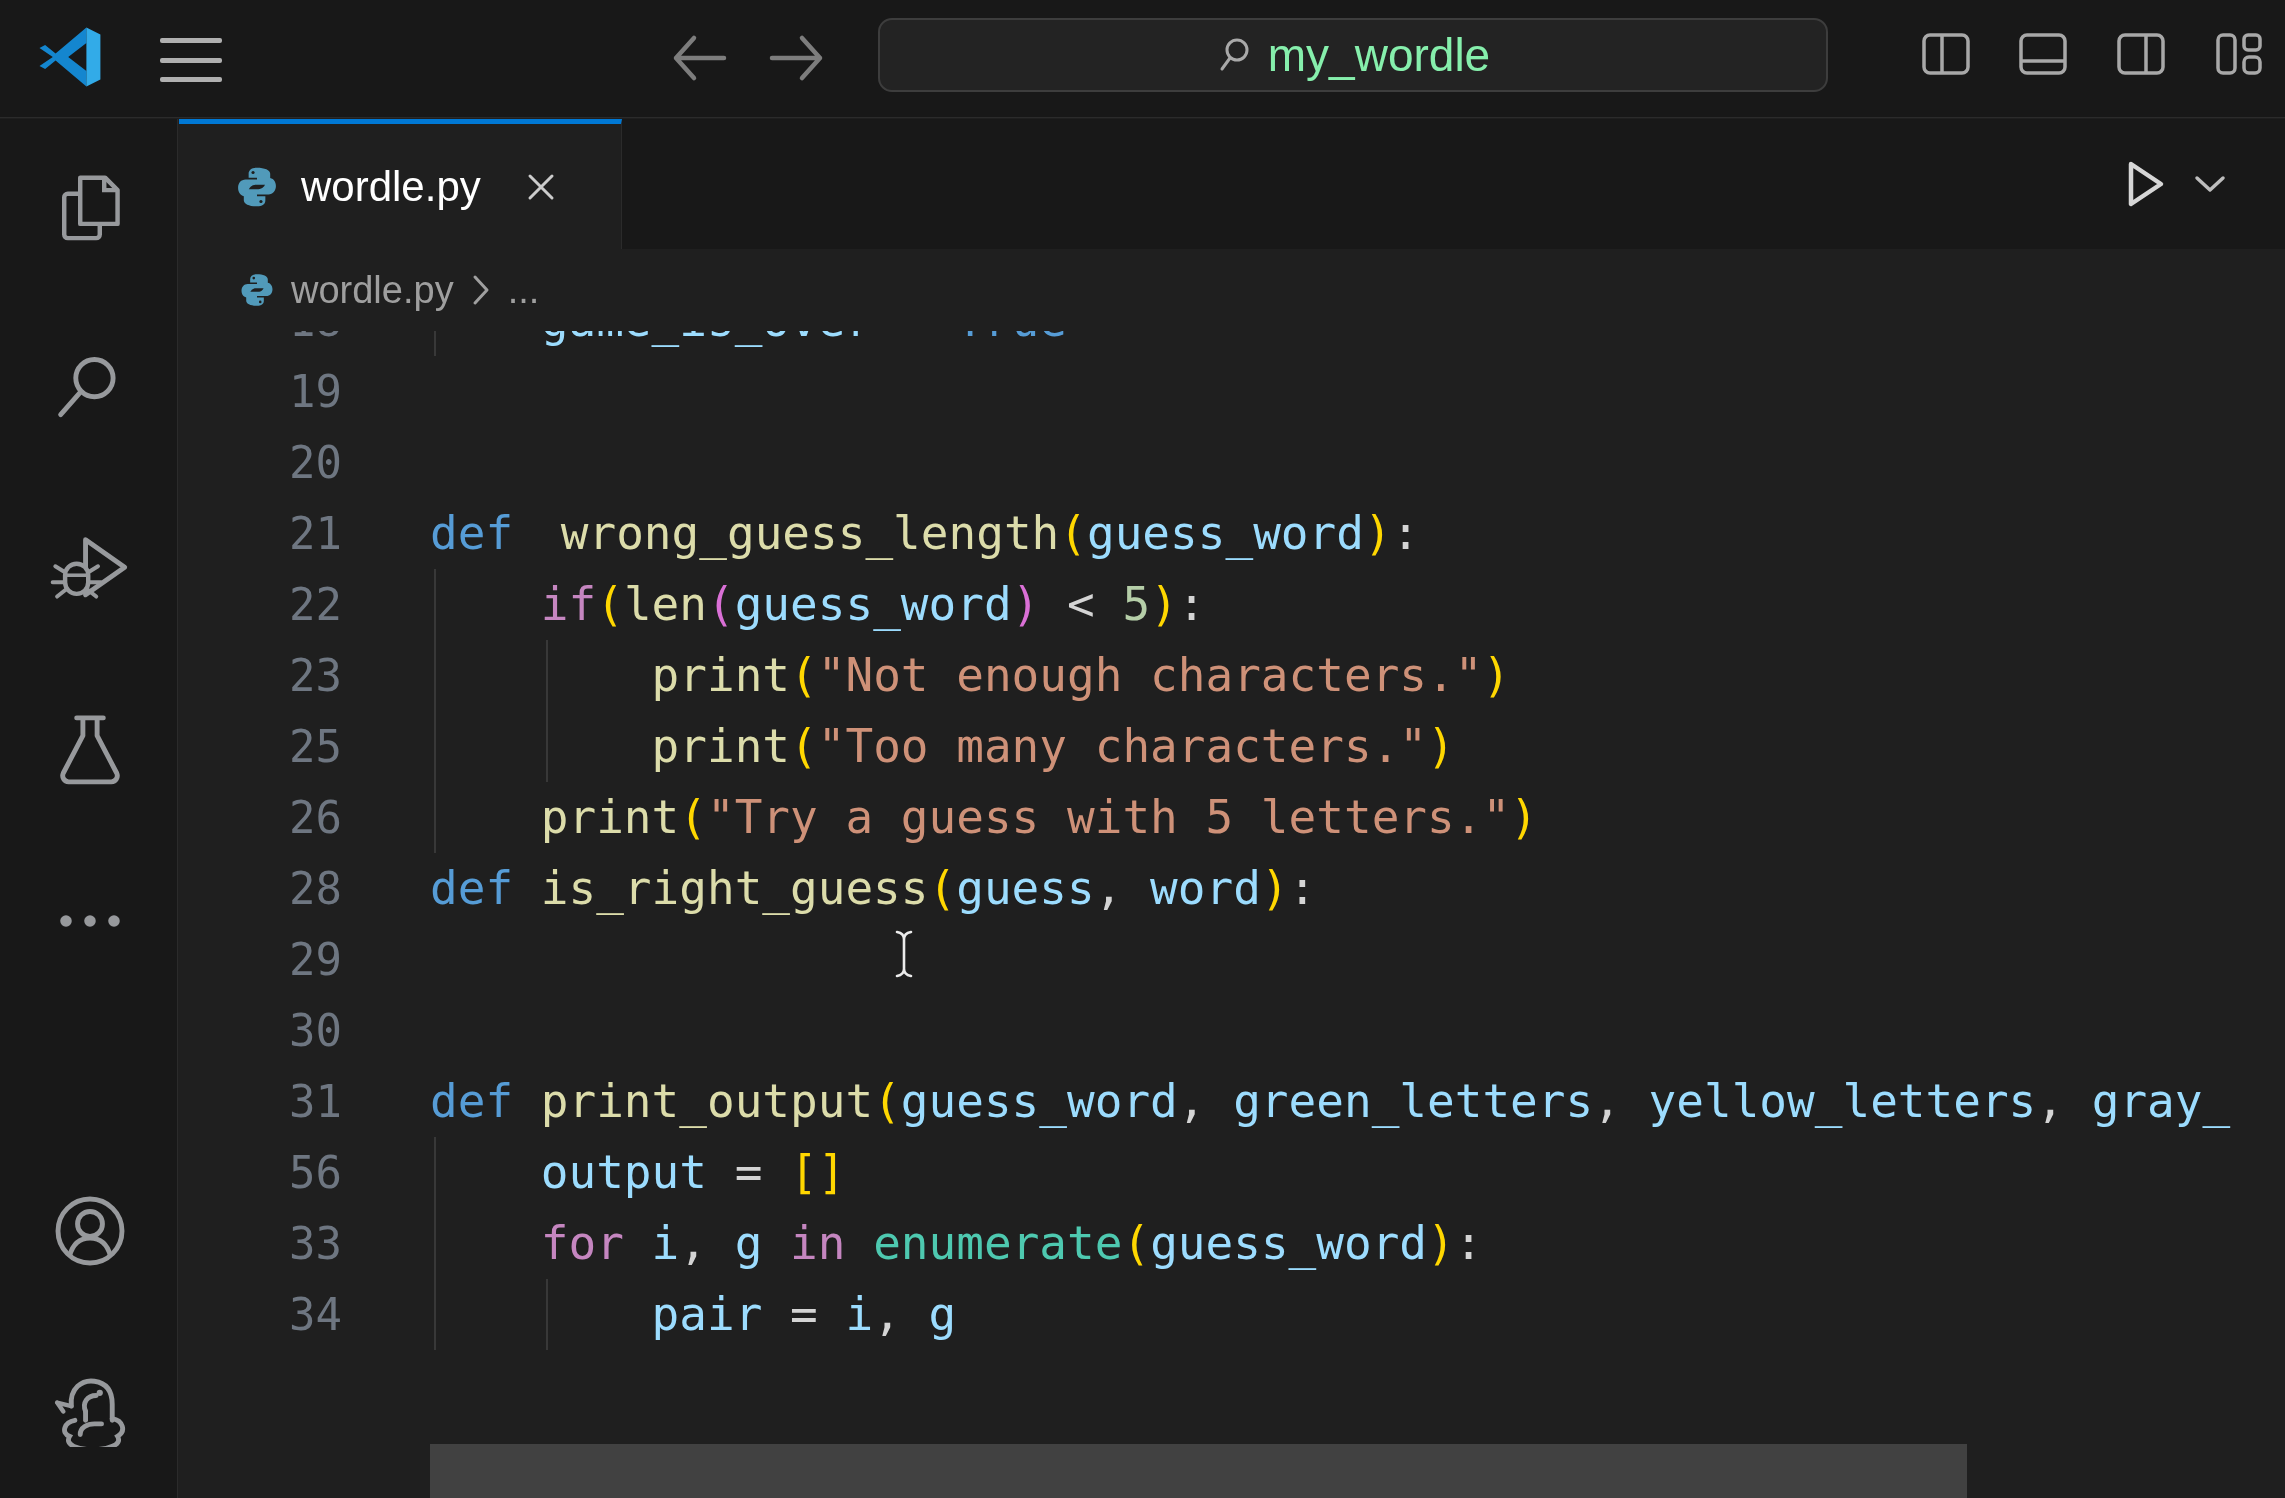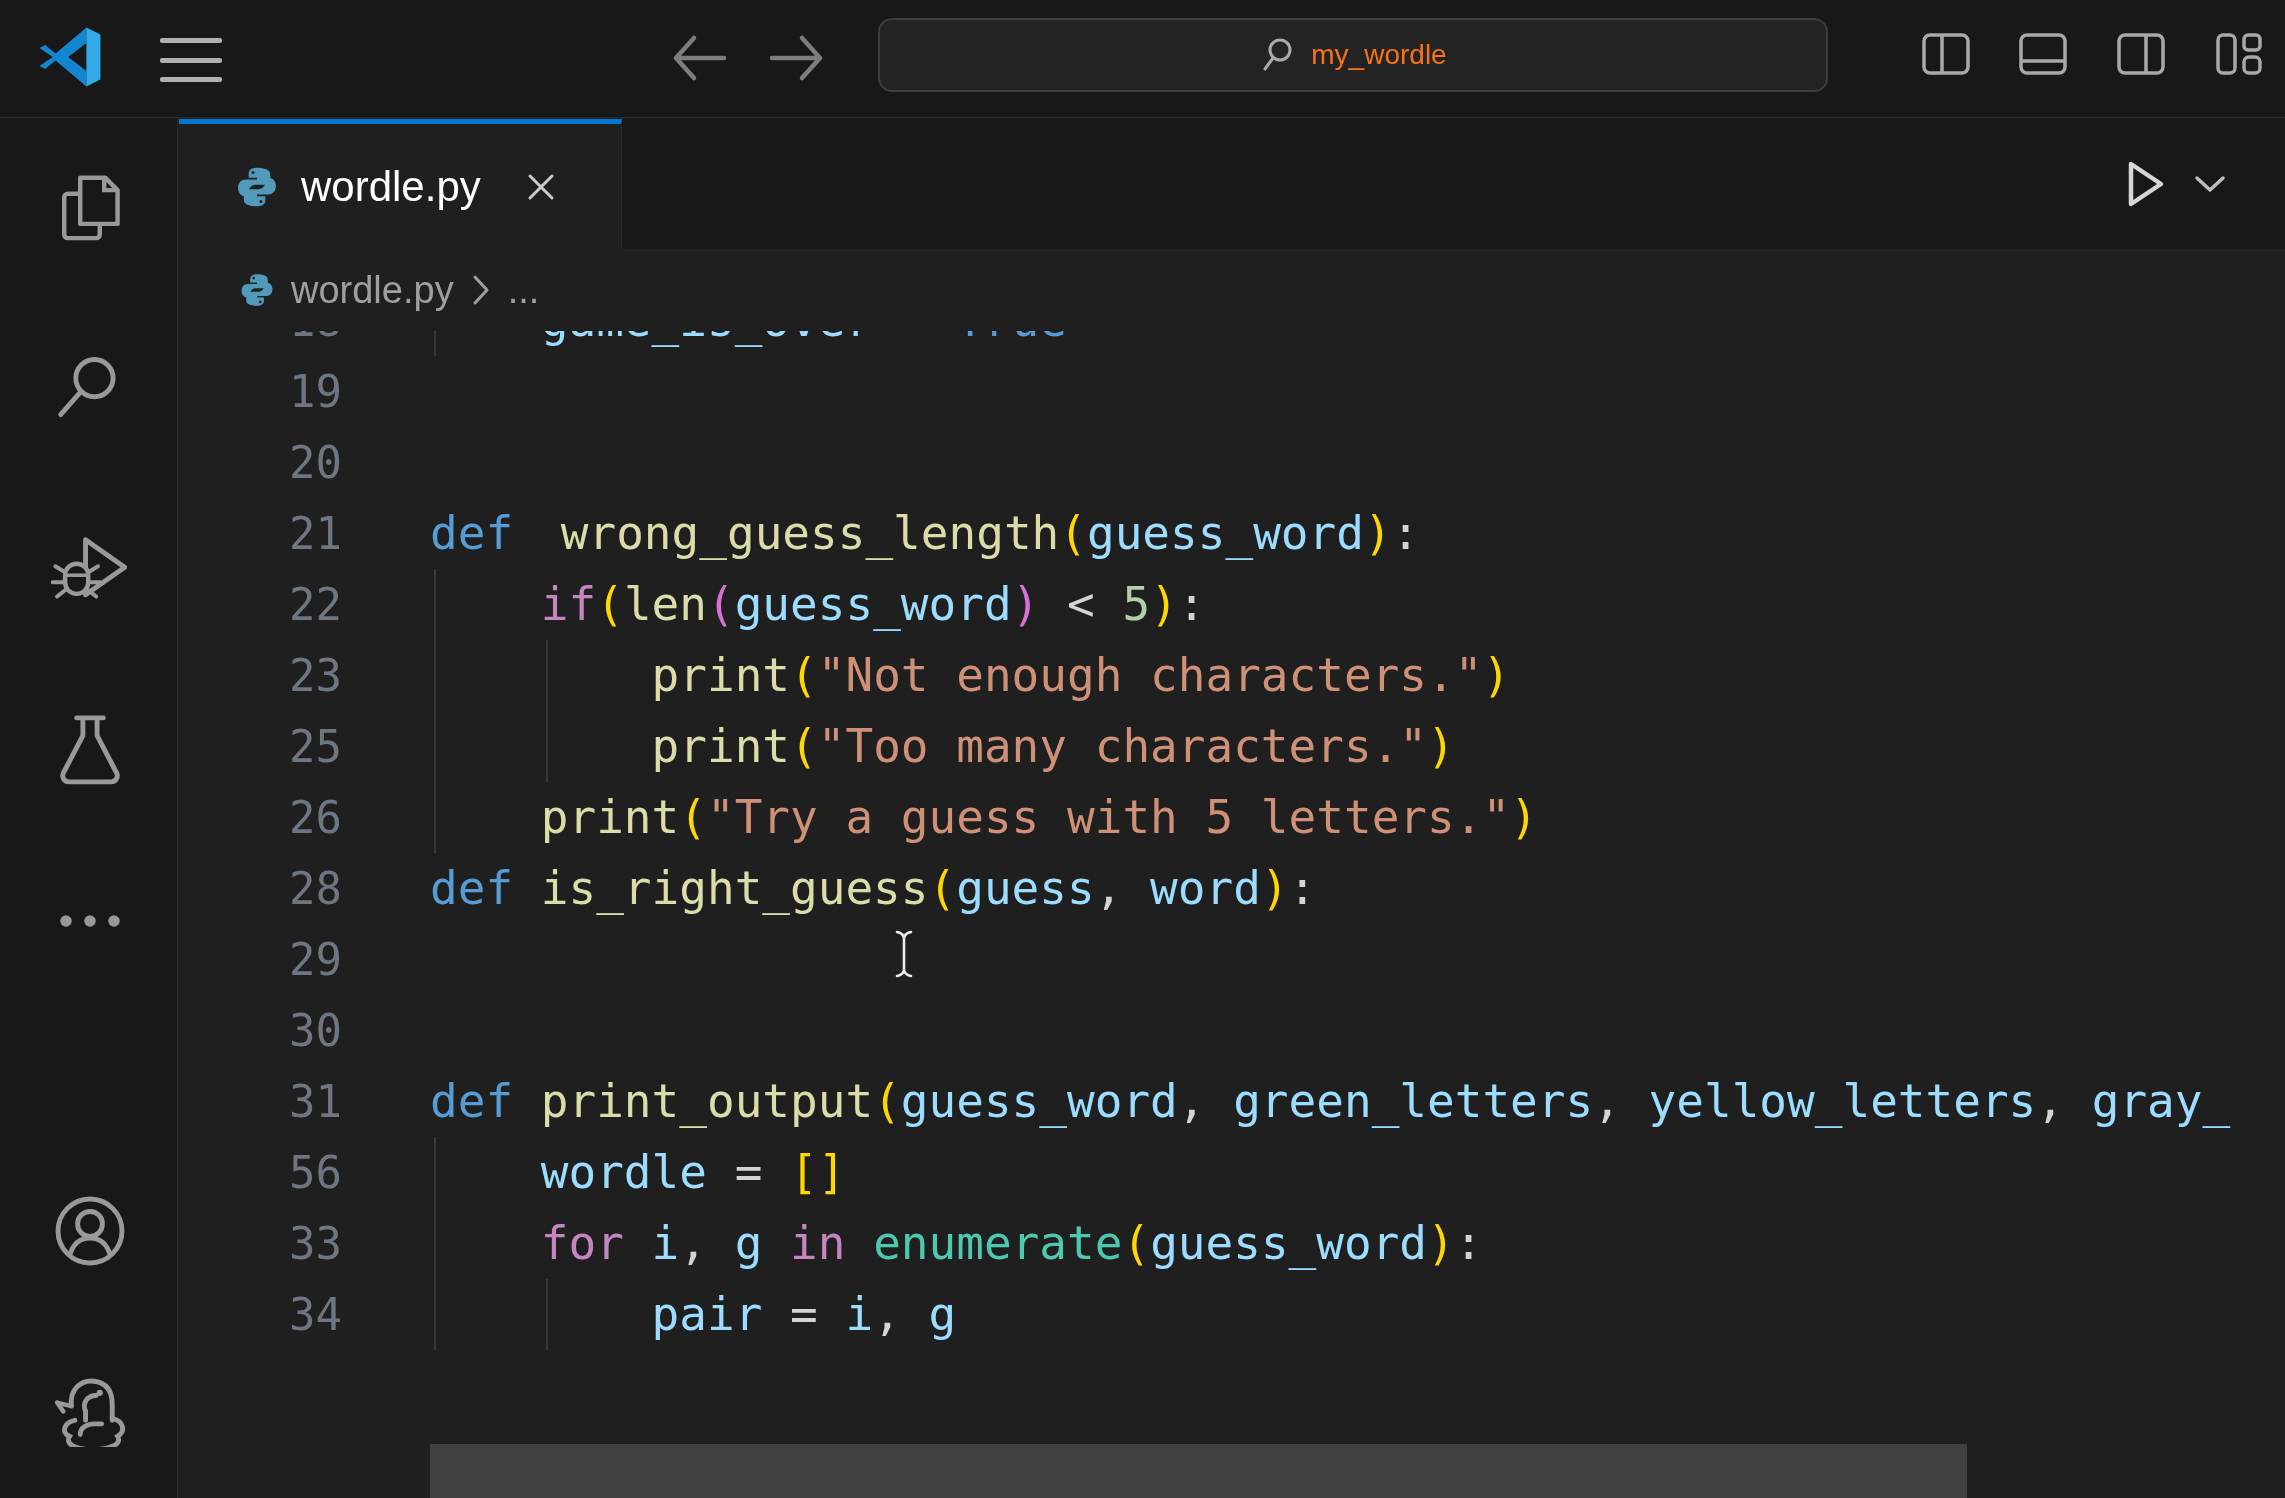--- a/index.html
+++ b/index.html
@@ -18,21 +18,21 @@
   .menu-btn { position:absolute; left:160px; top:38px; width:62px; height:44px; display:flex; flex-direction:column; justify-content:space-between; cursor:pointer; }
   .menu-btn span { display:block; height:5px; background:#b0b0b0; border-radius:2px; }
   .nav-arrow { position:absolute; top:28px; width:64px; height:60px; }
   .nav-back { left:668px; }
   .nav-fwd  { left:764px; }
   .searchbox {
     position:absolute; left:878px; top:18px; width:950px; height:74px;
     border:2px solid #3d3d3d; border-radius:14px; background:#232323;
     display:flex; align-items:center; justify-content:center; gap:14px; cursor:text;
   }
-  .searchbox .search-text { font-size:28px; color:#f97316; }
+  .searchbox .search-text { font-size:46px; color:#86efac; }
   .layout-btn { position:absolute; top:26px; width:52px; height:54px; cursor:pointer; }
   
   .activitybar {
     position:absolute; left:0; top:119px; width:178px; height:1379px;
     background:var(--chrome_bg,#181818); border-right:1px solid var(--border,#2B2B2B);
   }
   .act-item { position:absolute; left:50px; width:80px; height:80px; cursor:pointer; }
   
   .tabstrip { position:absolute; left:179px; top:119px; width:2106px; height:130px; background:var(--chrome_bg,#181818); }
   .tab {
@@ -253,21 +253,21 @@
         <div class="line">
           <div class="ln">30</div>
           <div class="codeline"></div>
         </div>
         <div class="line">
           <div class="ln">31</div>
           <div class="codeline"><span style="color: rgb(86, 156, 214);">def </span><span style="color: rgb(220, 220, 170);">print_output</span><span style="color: rgb(255, 215, 0);">(</span><span style="color: rgb(156, 220, 254);">guess_word</span><span style="color: rgb(212, 212, 212);">, </span><span style="color: rgb(156, 220, 254);">green_letters</span><span style="color: rgb(212, 212, 212);">, </span><span style="color: rgb(156, 220, 254);">yellow_letters</span><span style="color: rgb(212, 212, 212);">, </span><span style="color: rgb(156, 220, 254);">gray_</span></div>
         </div>
         <div class="line">
           <div class="ln">56</div>
-          <div class="codeline"><span class="guide" style="left: 4px;"></span><span style="color: rgb(212, 212, 212);">    </span><span style="color: rgb(156, 220, 254);">wordle</span><span style="color: rgb(212, 212, 212);"> = </span><span style="color: rgb(255, 215, 0);">[]</span></div>
+          <div class="codeline"><span class="guide" style="left: 4px;"></span><span style="color: rgb(212, 212, 212);">    </span><span style="color: rgb(156, 220, 254);">output</span><span style="color: rgb(212, 212, 212);"> = </span><span style="color: rgb(255, 215, 0);">[]</span></div>
         </div>
         <div class="line">
           <div class="ln">33</div>
           <div class="codeline"><span class="guide" style="left: 4px;"></span><span style="color: rgb(212, 212, 212);">    </span><span style="color: rgb(197, 134, 192);">for</span><span style="color: rgb(212, 212, 212);"> </span><span style="color: rgb(156, 220, 254);">i</span><span style="color: rgb(212, 212, 212);">, </span><span style="color: rgb(156, 220, 254);">g</span><span style="color: rgb(212, 212, 212);"> </span><span style="color: rgb(197, 134, 192);">in</span><span style="color: rgb(212, 212, 212);"> </span><span style="color: rgb(78, 201, 176);">enumerate</span><span style="color: rgb(255, 215, 0);">(</span><span style="color: rgb(156, 220, 254);">guess_word</span><span style="color: rgb(255, 215, 0);">)</span><span style="color: rgb(212, 212, 212);">:</span></div>
         </div>
         <div class="line">
           <div class="ln">34</div>
           <div class="codeline"><span class="guide" style="left: 4px;"></span><span class="guide" style="left: 116px;"></span><span style="color: rgb(212, 212, 212);">        </span><span style="color: rgb(156, 220, 254);">pair</span><span style="color: rgb(212, 212, 212);"> = </span><span style="color: rgb(156, 220, 254);">i</span><span style="color: rgb(212, 212, 212);">, </span><span style="color: rgb(156, 220, 254);">g</span></div>
         </div>
       </div>

